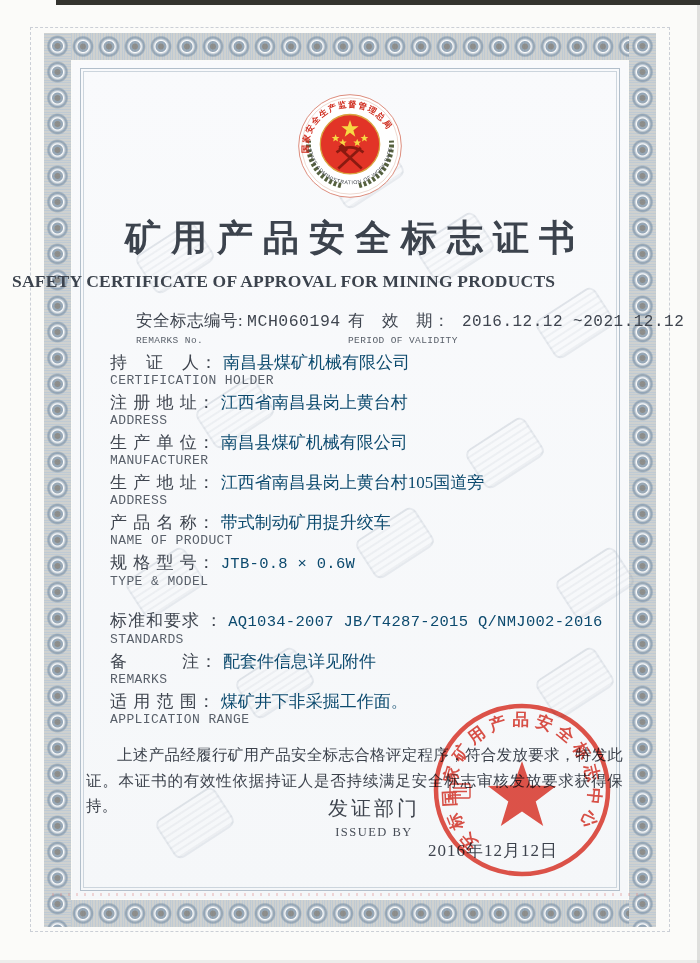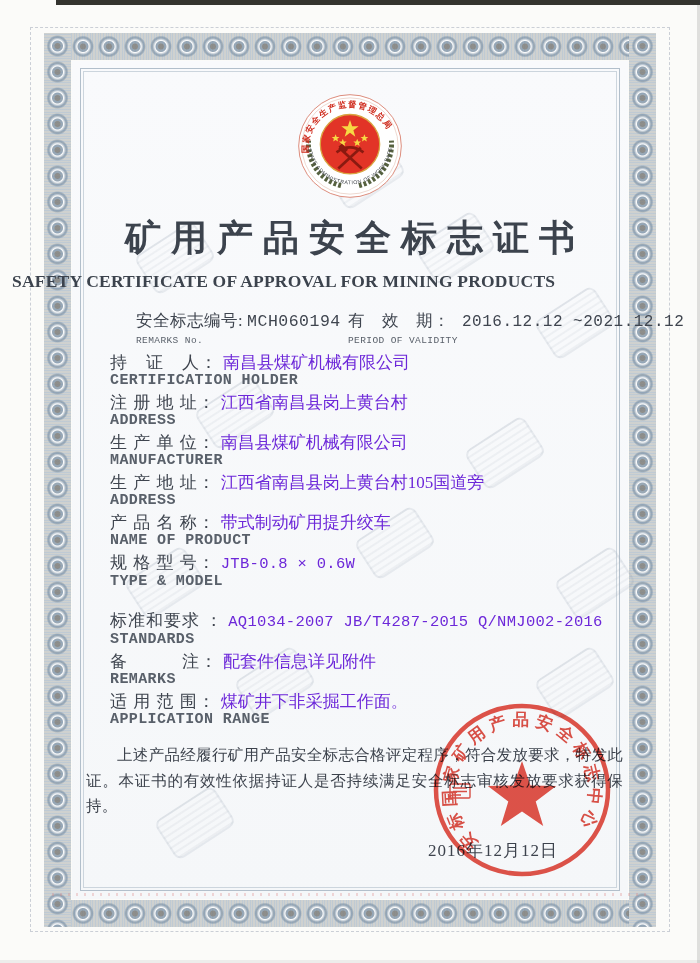--- a/index.html
+++ b/index.html
@@ -65,24 +65,24 @@
   .kv-line .v{margin-left:4px;margin-top:8px;}
   .validity .kv-line .v{margin-left:12px;font-size:16px;}
   .sub-en{font-family:"Liberation Mono","DejaVu Sans Mono",monospace;font-size:9.5px;
     color:#59606a;letter-spacing:.4px;margin-top:3px;}
   
   .fields{position:absolute;left:110px;top:352px;width:508px;}
   .field{margin-bottom:5px;}
   .field.gap{margin-top:22px;}
   .field .main{font-size:17px;line-height:22px;color:#3f454f;white-space:nowrap;}
   .field .main .lbl{letter-spacing:1px;}
-  .field .main .val{margin-left:5px;color:#6d28d9;}
+  .field .main .val{margin-left:5px;color:#0c4a6e;}
   .field .main .val.mono{font-size:15.5px;letter-spacing:.3px;}
-  .field .sub{font-family:"Liberation Mono","DejaVu Sans Mono",monospace;font-size:15px;
-    line-height:13px;color:#59606a;letter-spacing:.4px;font-weight:bold;}
+  .field .sub{font-family:"Liberation Mono","DejaVu Sans Mono",monospace;font-size:13px;
+    line-height:13px;color:#59606a;letter-spacing:.4px;}
   
   .statement{position:absolute;left:86px;top:742px;width:537px;font-size:15.5px;
     line-height:25.5px;color:#3d434d;text-indent:2em;text-align:justify;letter-spacing:.3px;}
   .issued{position:absolute;left:296px;top:795px;width:156px;text-align:center;}
   .issued-cn{font-size:20px;letter-spacing:3px;color:#3d434d;}
   .issued-en{font-size:12.5px;letter-spacing:1.5px;color:#474d57;margin-top:3px;}
   .issue-date{position:absolute;left:428px;top:839px;font-size:17px;letter-spacing:1px;color:#3d434d;}
   
   .seal{position:absolute;left:428px;top:698px;width:188px;height:188px;
     opacity:.92;mix-blend-mode:multiply;}
@@ -204,20 +204,24 @@
       <div class="sub">REMARKS</div>
     </div>
     <div class="field">
       <div class="main"><span class="lbl">适 用 范 围：</span><span class="val">煤矿井下非采掘工作面。</span></div>
       <div class="sub">APPLICATION RANGE</div>
     </div>
   </div>
 
   <div class="statement">上述产品经履行矿用产品安全标志合格评定程序，符合发放要求，特发此证。本证书的有效性依据持证人是否持续满足安全标志审核发放要求获得保持。</div>
 
+  <div class="issued">
+    <div class="issued-cn">发证部门</div>
+    <div class="issued-en">ISSUED BY</div>
+  </div>
   <div class="issue-date">2016年12月12日</div>
 
   <svg class="seal" viewBox="0 0 188 188">
     <ellipse cx="94" cy="92" rx="86" ry="84" fill="none" stroke="#e2453a" stroke-width="4.5"></ellipse>
     <path id="sealArc" d="M50.9,145.3 A67,67 0 1 1 127.5,152" fill="none"></path>
     <text font-size="16.5" fill="#dd4237" font-weight="bold" letter-spacing="5.5" font-family="'Liberation Serif','DejaVu Serif',serif">
       <textPath href="#sealArc" startOffset="0">安标国家矿用产品安全标志中心</textPath>
     </text>
     <polygon fill="#e2453a" points="94,63 102.5,87.4 128.2,87.9 107.7,103.4 115.2,128.1 94,113.4 72.8,128.1 80.3,103.4 59.8,87.9 85.5,87.4"></polygon>
     <g stroke="#dd4237" stroke-width="1.4" fill="none">

